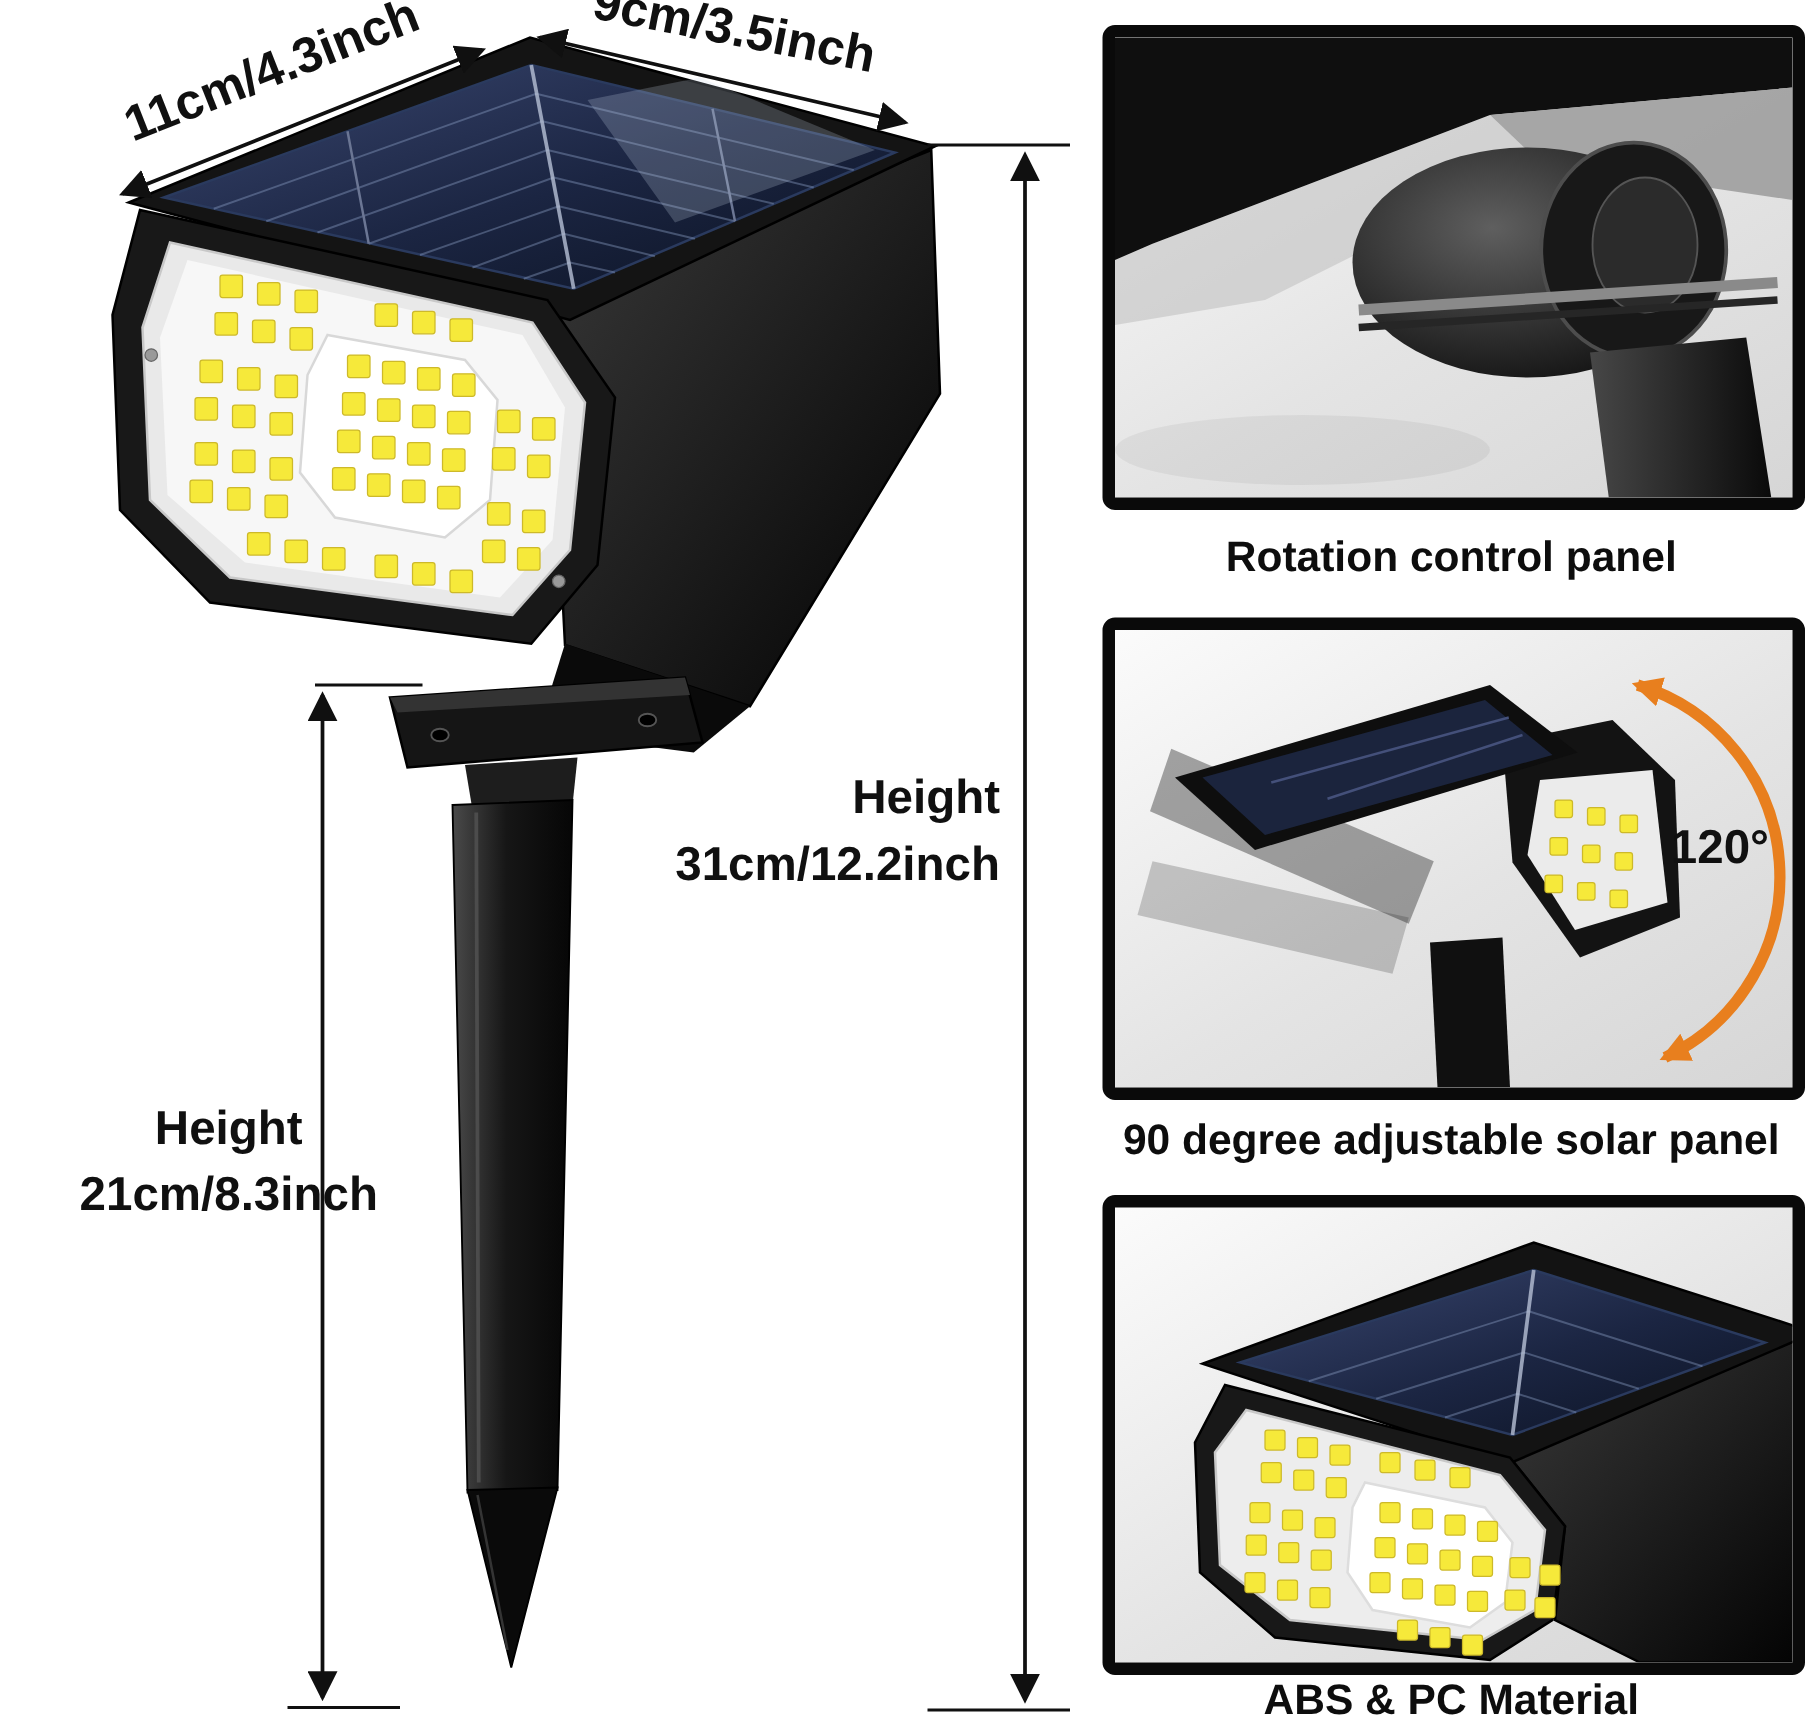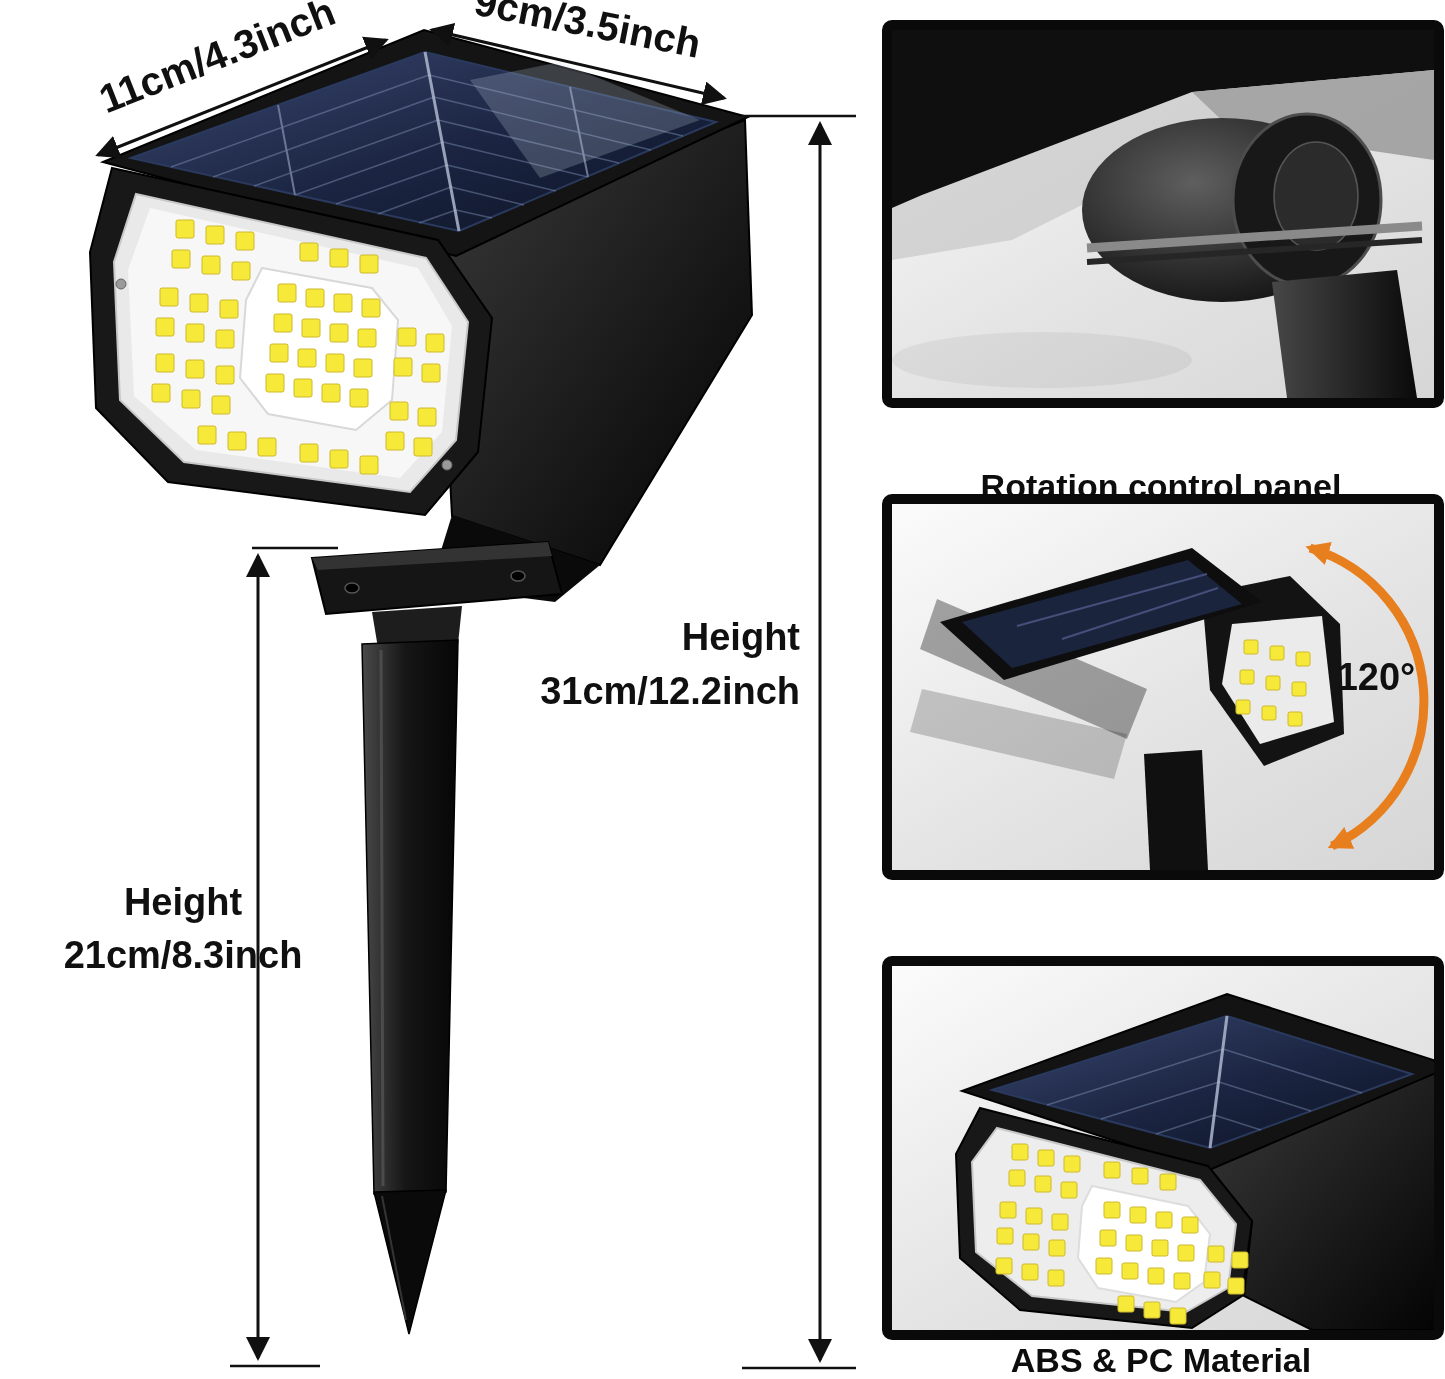--- a/index.html
+++ b/index.html
@@ -22,21 +22,21 @@
   }
   #inset-1 { top:20px;  height:368px; }
   #inset-2 { top:494px; height:366px; }
   #inset-3 { top:956px; height:364px; }
   .inset svg { display:block; width:100%; height:100%; }
   .caption {
     position:absolute; left:877px; width:568px; text-align:center;
     font-weight:700; font-size:34px; color:#0d0d0d; white-space:nowrap;
     line-height:44px;
   }
-  #caption-1 { top:424px;margin-top:40px; }
+  #caption-1 { top:424px; }
   #caption-2 { top:890px; }
   #caption-3 { top:1338px; }
   .led  { fill:#f6e93a; stroke:#cdb92a; stroke-width:1; }
   .stripe { stroke:#8fa3c8; stroke-opacity:0.4; stroke-width:1.5; }
   .dimline { stroke:#101010; stroke-width:3; }
   .tick { stroke:#101010; stroke-width:2.5; }
 </style>
 </head>
 <body>
 
@@ -247,20 +247,21 @@
           <rect class="led" x="396" y="208" width="14" height="14" rx="2"></rect>
       </g>
       <polygon points="48,118 300,44 370,98 112,176" fill="#0e0e0e"></polygon>
       <polygon points="70,118 296,56 350,100 120,164" fill="#1d2742" opacity="0.9"></polygon>
       <line x1="125" y1="122" x2="315" y2="70" stroke="#44507a" stroke-width="2"></line>
       <line x1="170" y1="135" x2="326" y2="84" stroke="#44507a" stroke-width="2"></line>
       <path d="M 418 44 A 160 160 0 0 1 440 342" fill="none" stroke="#e87f1e" stroke-width="9" marker-start="url(#ahO)" marker-end="url(#ahO)"></path>
       <text class="angle-text" x="484" y="186" text-anchor="middle">120°</text>
     </svg>
   </div>
+  <div class="caption" id="caption-2">90 degree adjustable solar panel</div>
 
   <div class="inset" id="inset-3">
     <svg viewBox="0 0 542 364">
       <polygon points="316,200 560,100 560,364 420,364 352,330 360,255" fill="url(#bodyGrad)" stroke="#000" stroke-width="2"></polygon>
       <polygon points="70,125 335,28 560,100 315,205" fill="#131313" stroke="#000" stroke-width="2"></polygon>
       <polygon points="100,124 335,50 520,108 318,182" fill="url(#solarGrad)" stroke="#2a3a5e" stroke-width="2"></polygon>
       <g>
         <line class="stripe" x1="155" y1="139" x2="331" y2="83"></line>
         <line class="stripe" x1="209" y1="153" x2="327" y2="116"></line>
         <line class="stripe" x1="264" y1="168" x2="322" y2="149"></line>

